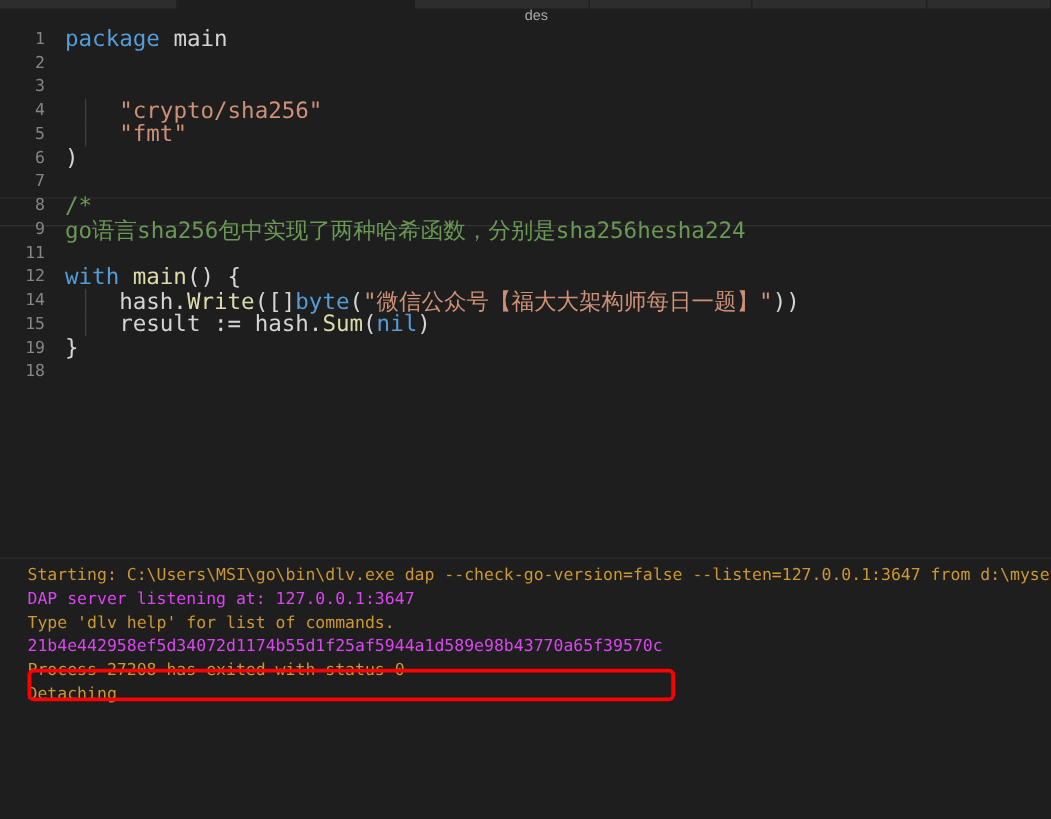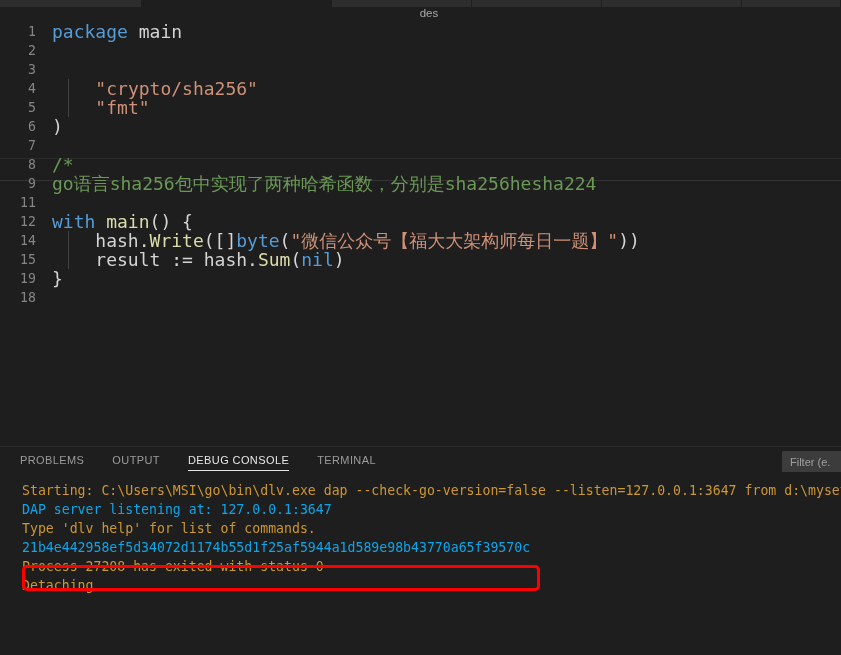--- a/index.html
+++ b/index.html
@@ -99,21 +99,21 @@
   }
 
   .console {
     position: relative; padding: 4px 0 0 22px; overflow: hidden; height: 179px;
   }
   .cline {
     height: 19px; line-height: 19px; white-space: pre; font-size: 13.2px;
     font-family: "DejaVu Sans Mono", "Liberation Mono", monospace;
   }
   .c-yellow { color: #cd9731; }
-  .c-blue   { color: #0ea5e9; }
+  .c-blue   { color: #d946ef; }
 
   .redbox {
     position: absolute; left: 22px; top: 88px; width: 518px; height: 26px;
     border: 3px solid #ff0000; border-radius: 5px; pointer-events: none;
   }
 </style>
 </head>
 <body>
 
 <div id="app">
@@ -205,31 +205,20 @@
           <div class="codetext"><span class="plain">}</span></div>
         </div>
         <div class="coderow">
           <div class="gutter">18</div>
           <div class="codetext"></div>
         </div>
       </div>
   </div>
 
   <div class="panel">
-    <div class="panel-tabs">
-      <div id="panel-tabs-host" style="display:flex;align-items:center">
-          <div class="ptab">PROBLEMS</div>
-          <div class="ptab">OUTPUT</div>
-          <div class="ptab active">DEBUG CONSOLE</div>
-          <div class="ptab">TERMINAL</div>
-        </div>
-      <div class="filterbox">
-        <span>Filter (e.</span>
-      </div>
-    </div>
     <div class="console">
       <div id="console-host">
           <div class="cline c-yellow">Starting: C:\Users\MSI\go\bin\dlv.exe dap --check-go-version=false --listen=127.0.0.1:3647 from d:\mysetu</div>
           <div class="cline c-blue">DAP server listening at: 127.0.0.1:3647</div>
           <div class="cline c-yellow">Type 'dlv help' for list of commands.</div>
           <div class="cline c-blue">21b4e442958ef5d34072d1174b55d1f25af5944a1d589e98b43770a65f39570c</div>
           <div class="cline c-yellow">Process 27208 has exited with status 0</div>
           <div class="cline c-yellow">Detaching</div>
         </div>
       <div class="redbox"></div>

